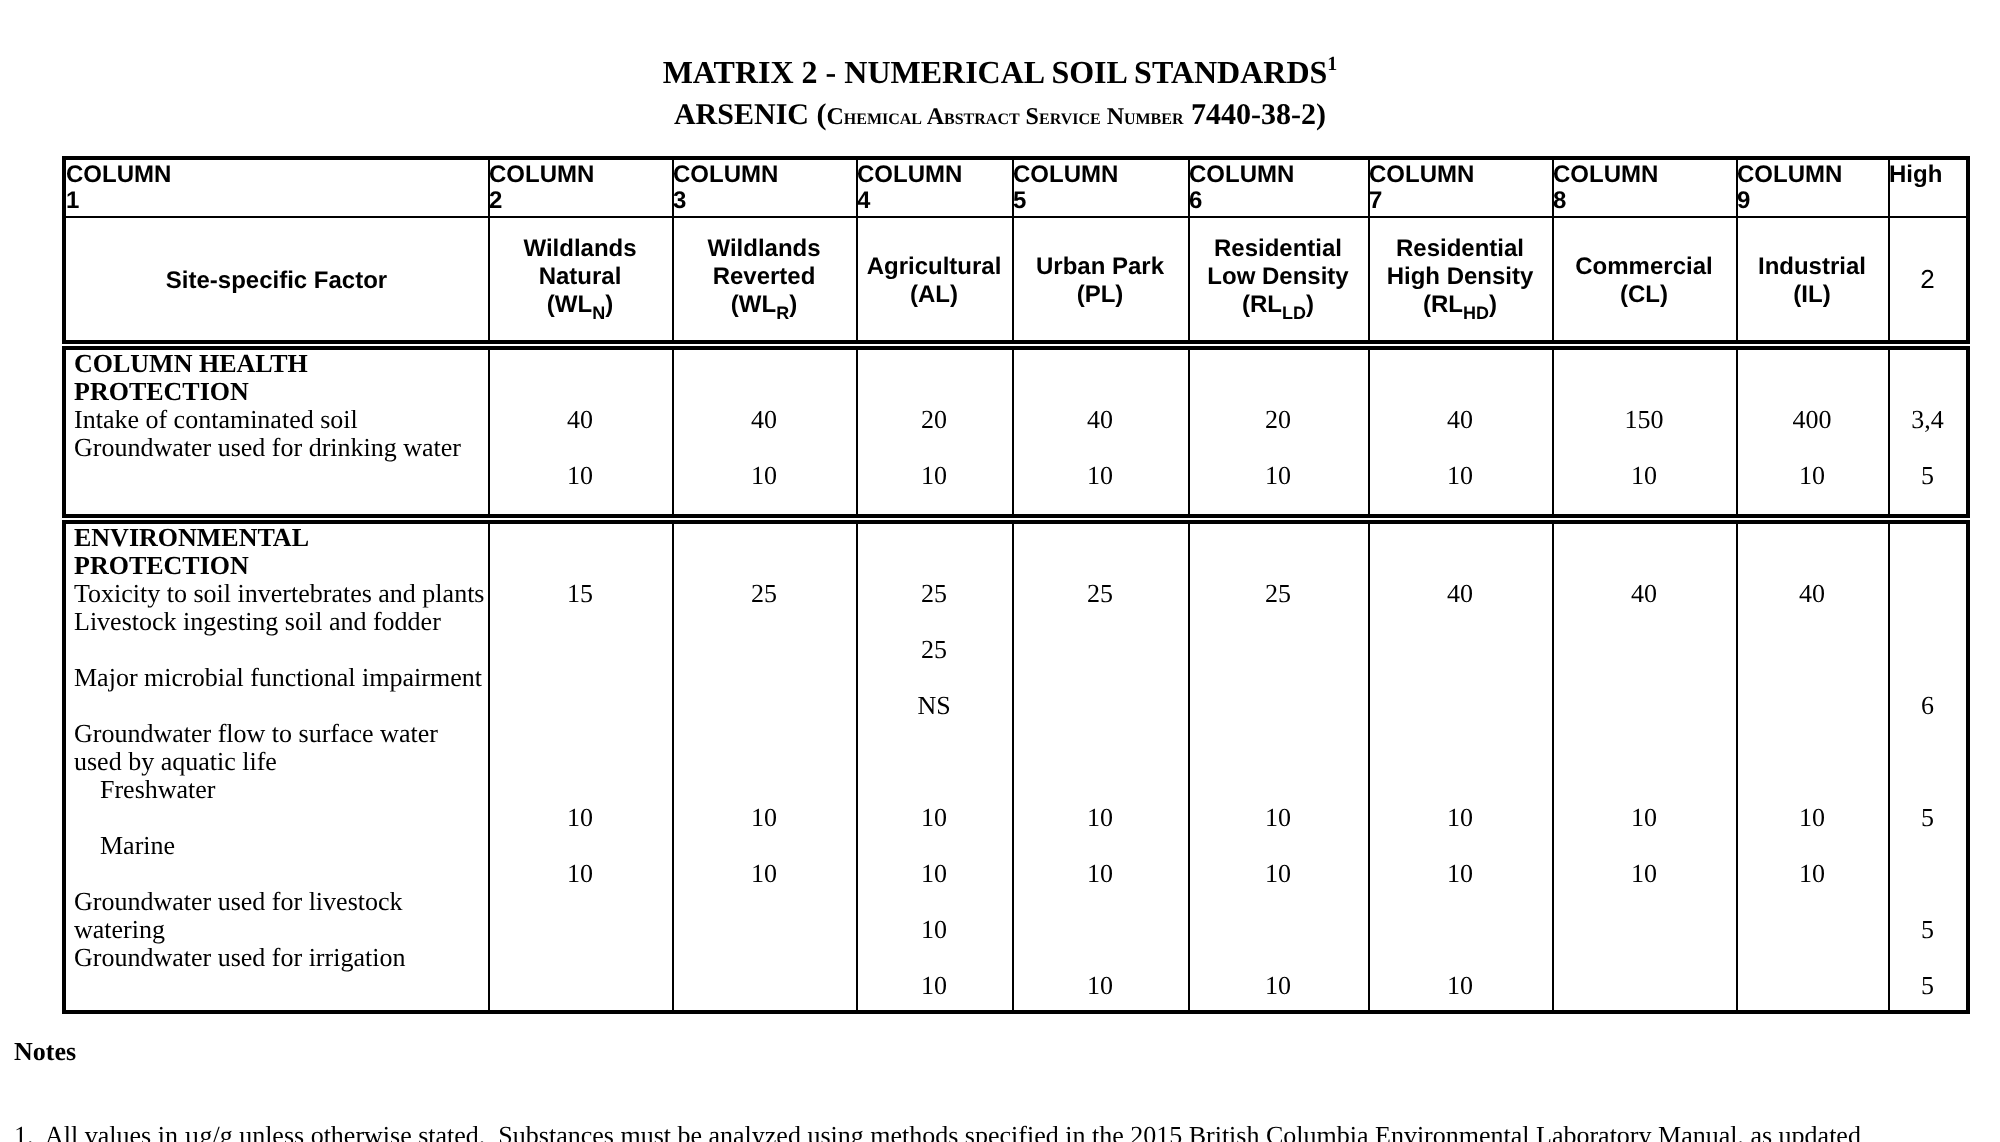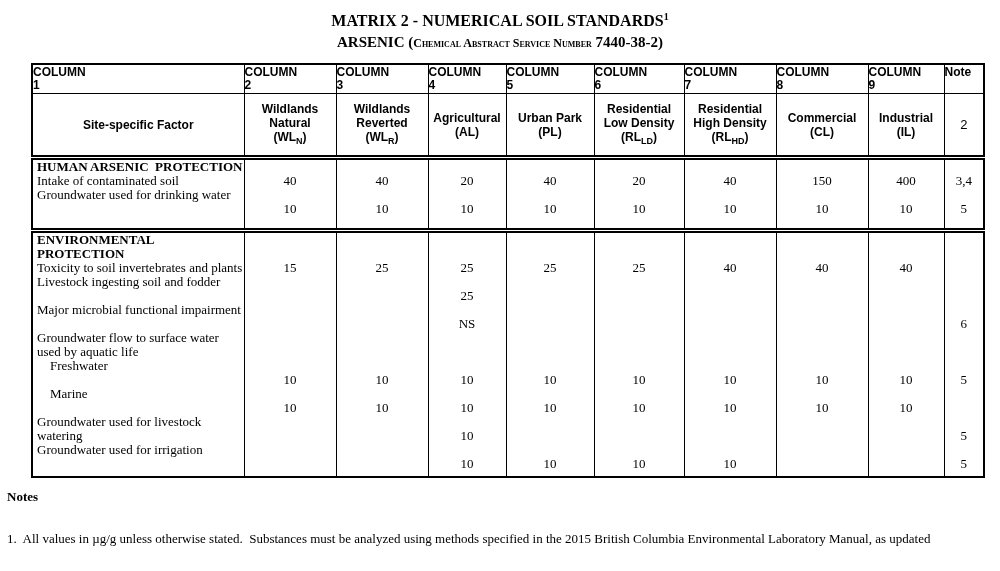--- a/index.html
+++ b/index.html
@@ -1,21 +1,21 @@
 <!DOCTYPE html>
 <html><head>
 <meta charset="utf-8">
 <style>
   html,body{margin:0;padding:0;}
   body{
     width:1000px;height:571px;background:#ffffff;color:#000;
     font-family:"Liberation Serif",serif;overflow:hidden;
   }
   
-  .titleblock{text-align:center;padding-top:7px;}
+  .titleblock{text-align:center;padding-top:23px;}
   .title-line1{font-family:"Liberation Serif",serif;font-weight:bold;font-size:16px;line-height:20px;}
   .title-line1 sup{font-size:10px;}
   .title-line2{font-family:"Liberation Serif",serif;font-weight:bold;font-size:15px;line-height:19px;margin-top:2px;}
   .title-line2 .sc{font-variant:small-caps;font-size:12px;}
   
   table.mx{
     border-collapse:collapse;table-layout:fixed;
     width:952px;margin:10px 0 0 31px;
     border:2px solid #000;
   }
@@ -109,21 +109,21 @@
         </th>
         <th class="colhead">
           <div>COLUMN</div>
           <div>8</div>
         </th>
         <th class="colhead">
           <div>COLUMN</div>
           <div>9</div>
         </th>
         <th class="colhead">
-          <div>Note</div>
+          <div>High</div>
           <div>&nbsp;</div>
         </th>
       </tr>
       <tr class="userow">
         <th class="factorhead">Site-specific Factor</th>
         <th class="usehead">
           <div>Wildlands</div>
           <div>Natural</div>
           <div>(WL<sub>N</sub>)</div>
         </th>
@@ -157,21 +157,21 @@
         <th class="usehead">
           <div>Industrial</div>
           <div>(IL)</div>
         </th>
         <th class="notehead2">2</th>
       </tr>
     </thead>
   <tbody>
       <tr class="section-head">
         <td class="label-cell">
-          <div class="sec-heading">HUMAN ARSENIC  PROTECTION</div>
+          <div class="sec-heading">COLUMN HEALTH  PROTECTION</div>
         </td>
         <td class="value-cell"></td>
         <td class="value-cell"></td>
         <td class="value-cell"></td>
         <td class="value-cell"></td>
         <td class="value-cell"></td>
         <td class="value-cell"></td>
         <td class="value-cell"></td>
         <td class="value-cell"></td>
         <td class="note-cell"></td>

